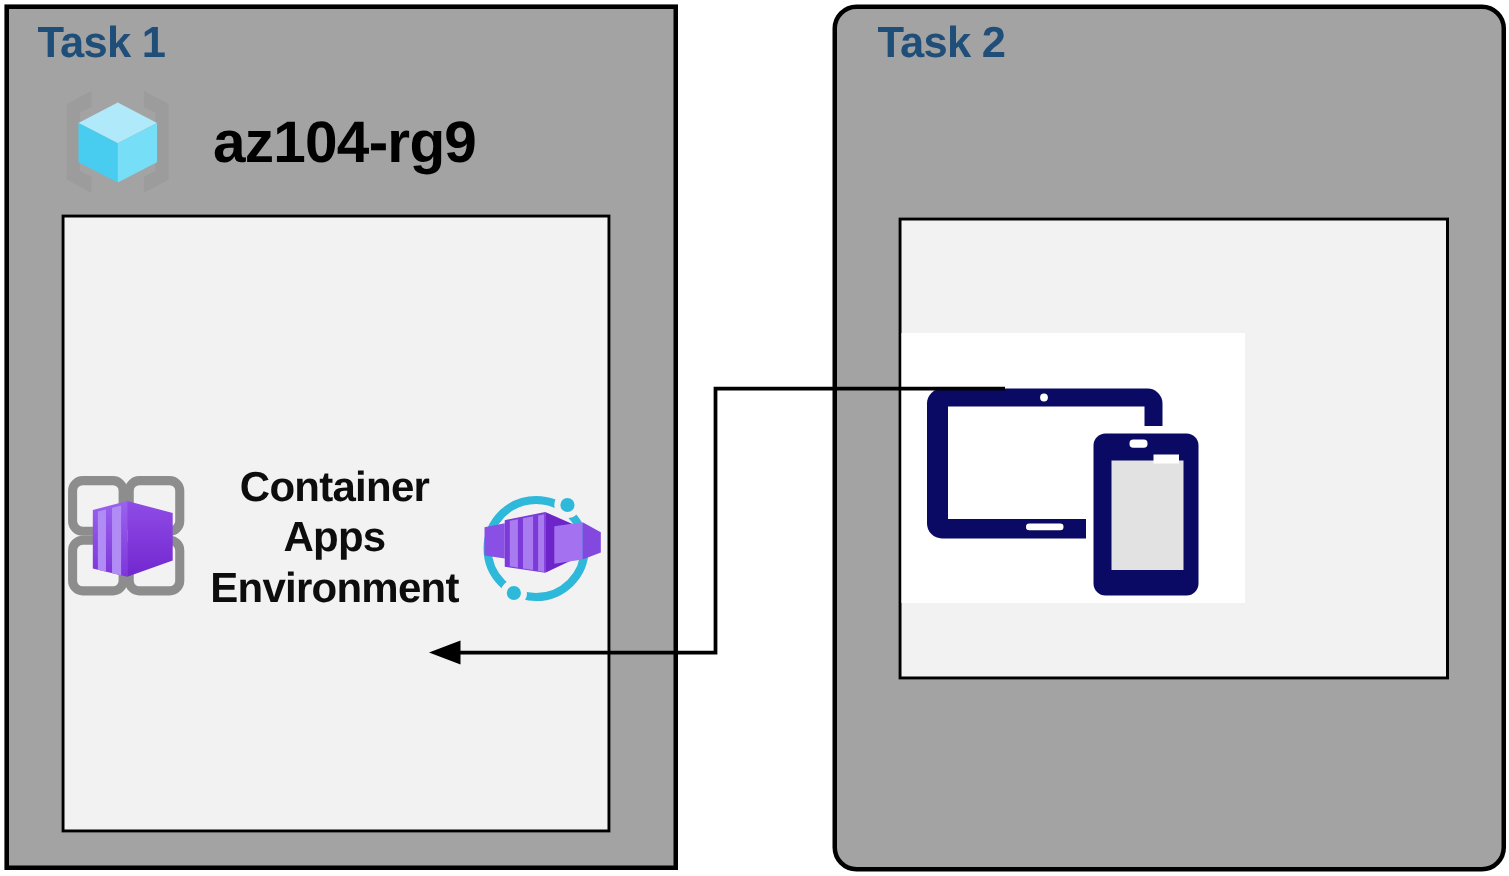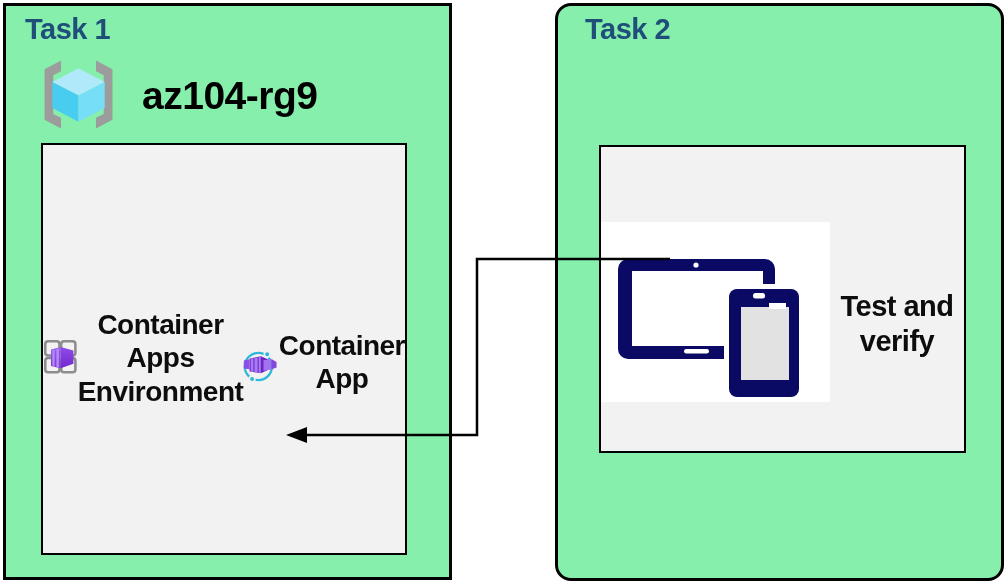--- a/index.html
+++ b/index.html
@@ -1,21 +1,21 @@
 <!DOCTYPE html>
 <html style="--title: #1F4E79; --panel-bg: #F2F2F2; --border: #000000; --label: #0D0D0D; --azure-purple: #7C3AD8; --azure-cyan: #2EB8DA; --navy-icon: #0A0A64; --bracket-gray: #9C9C9C; --grid-gray: #8D8D8D;"><head>
 <meta charset="utf-8">
 <style>
   html,body{margin:0;padding:0;background:#ffffff;}
   .canvas{
     position:relative;width:1006px;height:584px;background:#ffffff;
     font-family:"Liberation Sans",sans-serif;overflow:hidden;
   }
   .task{
-    position:absolute;border:3px solid var(--border,#000);background:#86efac;box-sizing:border-box;
+    position:absolute;border:3px solid var(--border,#000);background:#a3a3a3;box-sizing:border-box;
   }
   #task1{left:3px;top:3px;width:449px;height:577px;}
   #task2{left:555px;top:3px;width:449px;height:578px;border-radius:16px;}
   .task-title{
     position:absolute;left:19px;top:7px;font-size:29px;font-weight:700;
     color:var(--title,#1F4E79);letter-spacing:-0.5px;
   }
   #task2 .task-title{left:27px;}
   .rg-row{position:absolute;left:24px;top:50px;display:flex;align-items:center;}
   .rg-name{margin-left:15px;font-size:39px;font-weight:700;color:#000;letter-spacing:-0.5px;}
@@ -86,42 +86,40 @@
         <polygon points="63,17 95,31 95,62 63,77" fill="#6D24C8"></polygon>
         <polygon points="72,31 100,27 100,64 72,68" fill="#A472F1"></polygon>
         <polygon points="100,27 118,37 118,57 100,64" fill="#8348DD"></polygon>
         <polygon points="23,25 63,17 63,77 23,71" style="fill:var(--azure-purple,#7C3AD8)"></polygon>
         <polygon points="28,25.5 36,24 36,72 28,70.6" fill="#A87CF0"></polygon>
         <polygon points="41,23 51,21.2 51,74.4 41,72.8" fill="#A87CF0"></polygon>
         <polygon points="56,20.3 62,19.2 62,76.3 56,75.2" fill="#A87CF0"></polygon>
         <circle cx="85" cy="10" r="10" stroke="#F2F2F2" stroke-width="6" style="fill:var(--azure-cyan,#2EB8DA)"></circle>
         <circle cx="32" cy="97" r="10" stroke="#F2F2F2" stroke-width="6" style="fill:var(--azure-cyan,#2EB8DA)"></circle>
       </svg>
-      <div class="label app-label">Container App</div>
     </div>
   </section>
 
   <section class="task" id="task2">
     <div class="task-title">Task 2</div>
 
     <div class="panel panel2">
       <div class="device-backdrop">
         <svg width="229" height="180" viewBox="0 0 229 180">
           <rect x="17" y="37" width="157" height="100" rx="10" style="fill:var(--navy-icon,#0A0A64)"></rect>
           <rect x="31" y="49" width="131" height="75" fill="#ffffff"></rect>
           <circle cx="95" cy="43" r="2.6" fill="#ffffff"></circle>
           <rect x="83" y="127" width="25" height="4.5" rx="2.2" fill="#ffffff"></rect>
           <rect x="123" y="62" width="80" height="116" rx="12" fill="#ffffff"></rect>
           <rect x="128" y="67" width="70" height="108" rx="8" style="fill:var(--navy-icon,#0A0A64)"></rect>
           <rect x="140" y="85" width="48" height="73" fill="#E2E2E2"></rect>
           <rect x="168" y="81" width="17" height="6" fill="#ffffff"></rect>
           <rect x="152" y="71" width="12" height="5.5" rx="2.5" fill="#ffffff"></rect>
         </svg>
       </div>
-      <div class="label verify-label">Test and verify</div>
     </div>
   </section>
 
   <svg class="connector-svg">
     <path d="M670,259 H477 V435 H306" fill="none" stroke-width="2.5" style="stroke:var(--border,#000000)"></path>
     <polygon points="286,435 307,427 307,443" style="fill:var(--border,#000000)"></polygon>
   </svg>
 
 </div>
 

